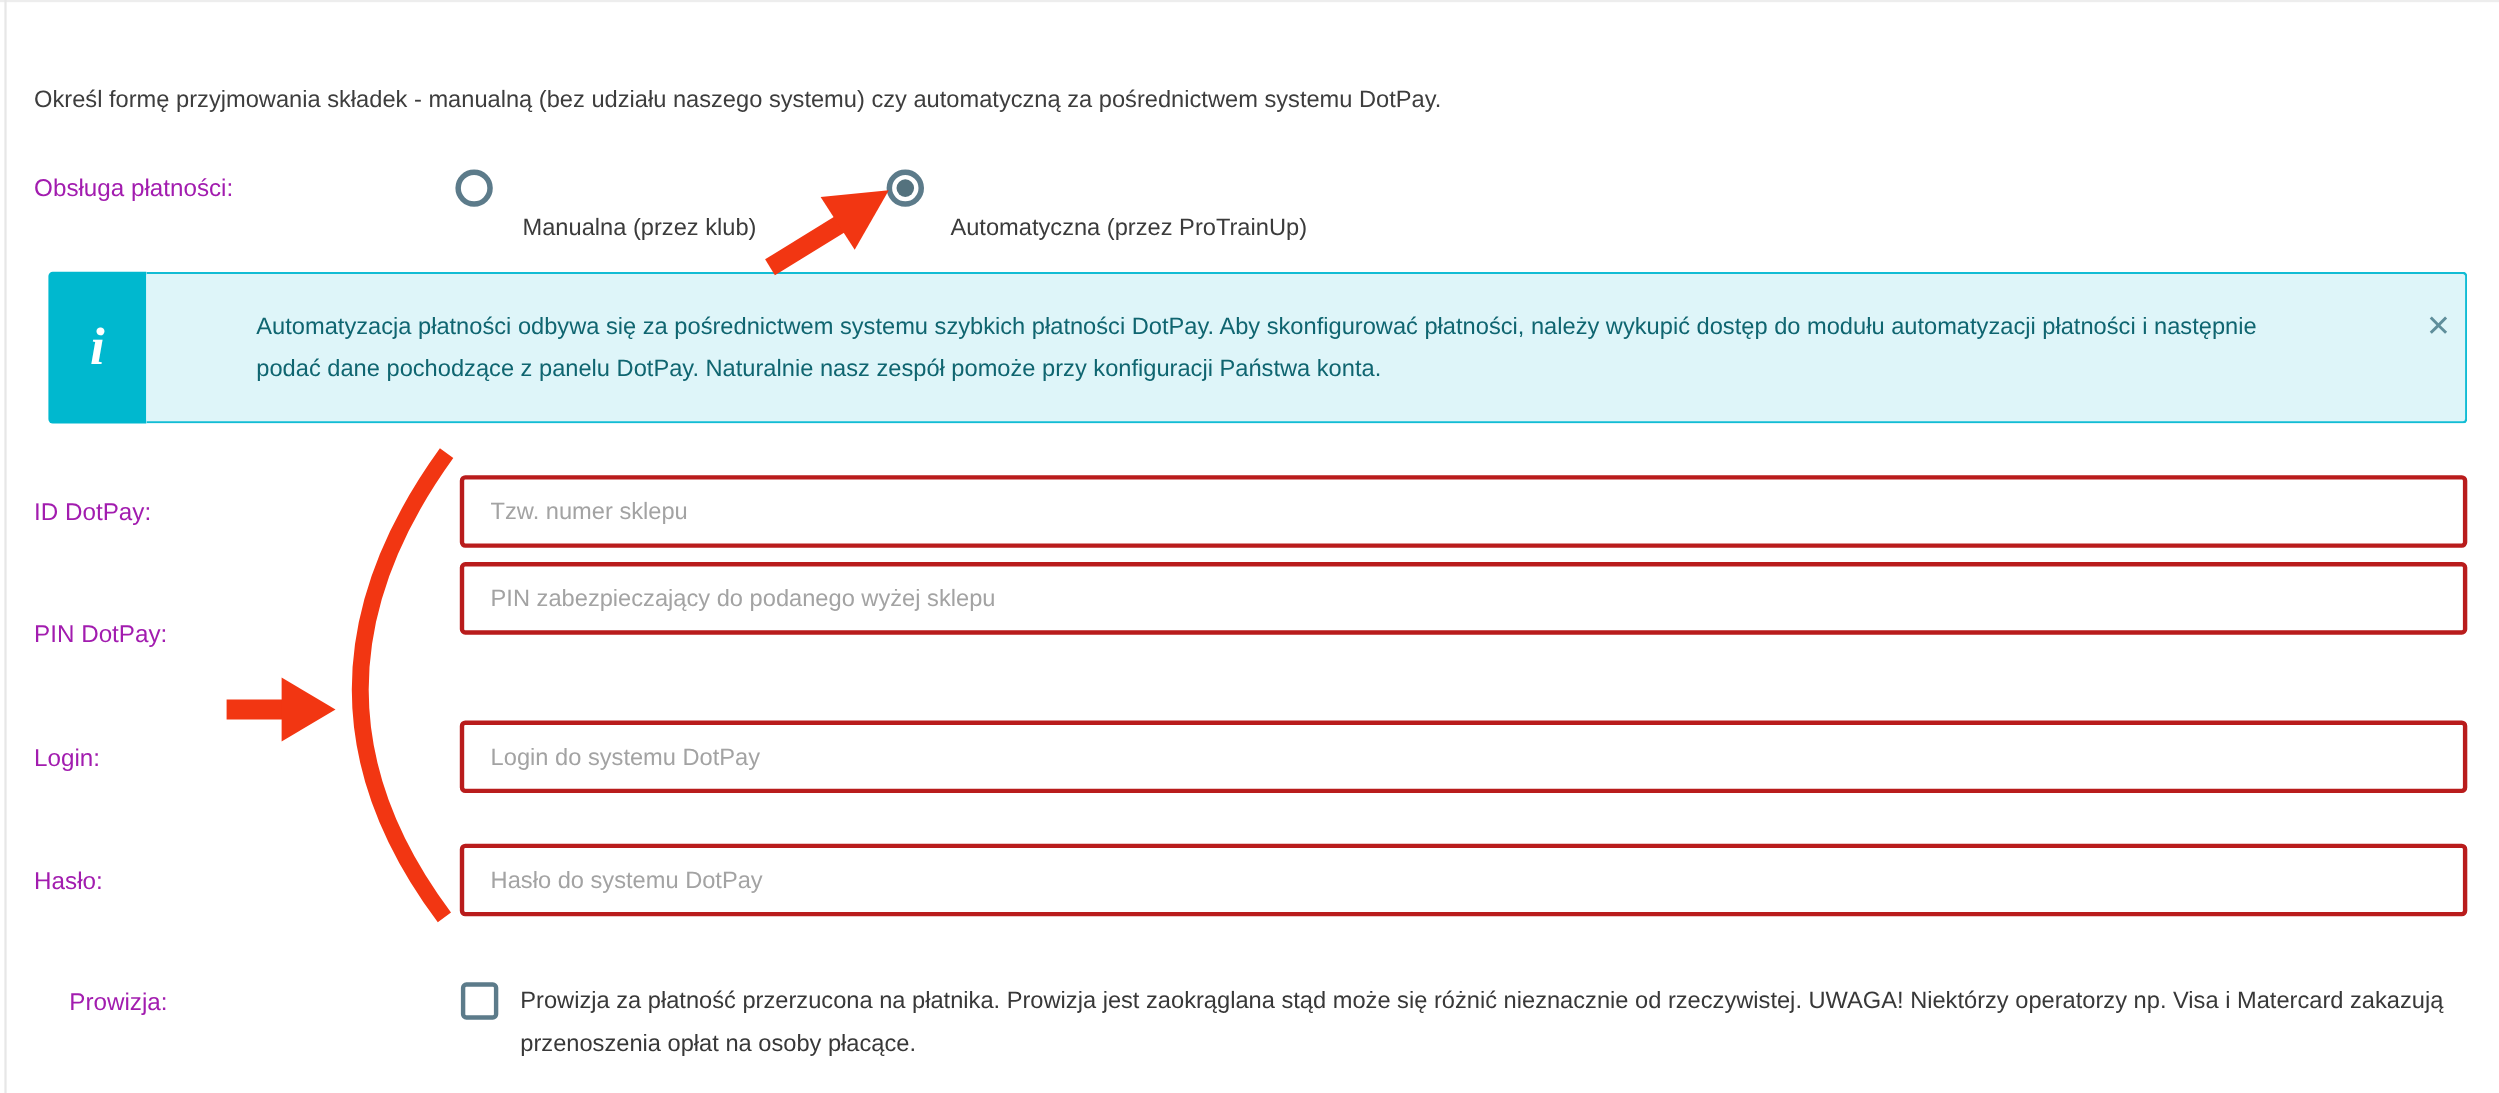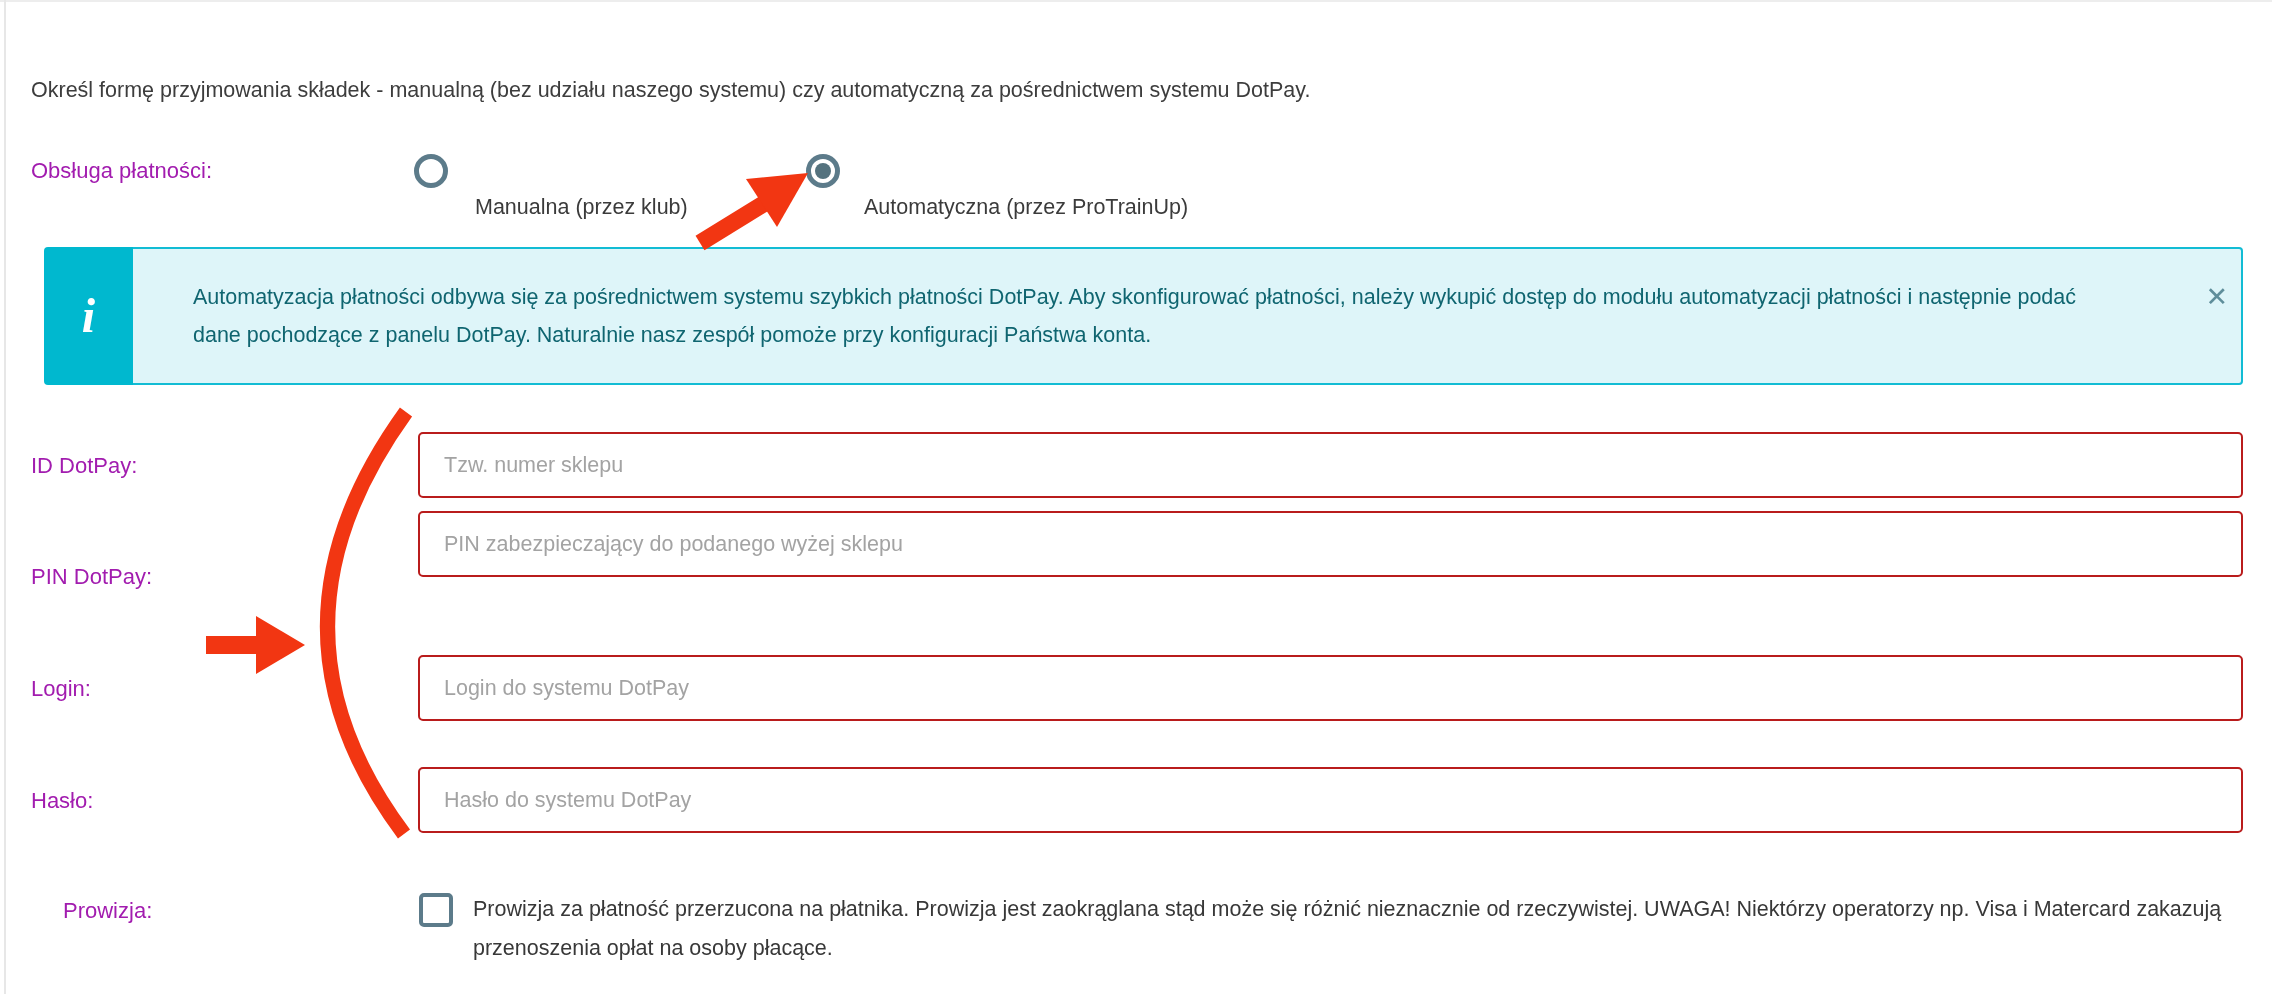--- a/index.html
+++ b/index.html
@@ -22,28 +22,28 @@
   .radio.selected .radio-dot{background:#54727e;}
   .radio-label{position:absolute;top:158px;font-size:21.5px;color:#3b3b3b;line-height:26px;white-space:nowrap;margin-top:36px;}
 
   
   .alert{position:absolute;left:44px;top:247px;width:2199px;height:138px;display:flex;box-sizing:border-box;}
   .alert-icon{width:89px;flex:0 0 89px;background:#00b8cf;border-radius:4px 0 0 4px;
               display:flex;align-items:center;justify-content:center;}
   .alert-icon .iglyph{font-family:"Liberation Serif", serif;font-style:italic;font-weight:bold;
                       font-size:48px;color:#ffffff;line-height:1;}
   .alert-body{flex:1;background:#def5f9;border:2px solid #12bcd4;border-left:none;border-radius:0 4px 4px 0;
-              display:flex;align-items:center;box-sizing:border-box;padding:0 150px 0 60px;}
+              display:flex;align-items:center;box-sizing:border-box;padding:0 150px 0 100px;}
   .alert-text{font-size:21.5px;line-height:38px;color:#0f6570;}
   .alert-close{position:absolute;right:44px;top:78px;font-size:27px;color:#5f8e9b;cursor:pointer;line-height:1;
                transform:translateY(-50%);}
 
   
   .text-input{position:absolute;left:418px;width:1825px;height:66px;box-sizing:border-box;
-              border:2px solid #b91c1c;border-radius:5px;background:#fff;padding:0 24px;
+              border:4px solid #b91c1c;border-radius:5px;background:#fff;padding:0 24px;
               font-family:"Liberation Sans", sans-serif;font-size:21.5px;color:#333;outline:none;}
   .text-input::placeholder{color:#a3a3a3;opacity:1;}
 
   
   .checkbox{position:absolute;left:419px;top:893px;width:34px;height:34px;box-sizing:border-box;
             border:4px solid #5c7b8a;border-radius:5px;background:#fff;cursor:pointer;}
   .checkbox-text{position:absolute;left:473px;top:890px;width:1780px;font-size:21.5px;line-height:39px;color:#383838;}
 
   .annotations{position:absolute;left:0;top:0;width:2272px;height:994px;pointer-events:none;z-index:5;}
 </style>

